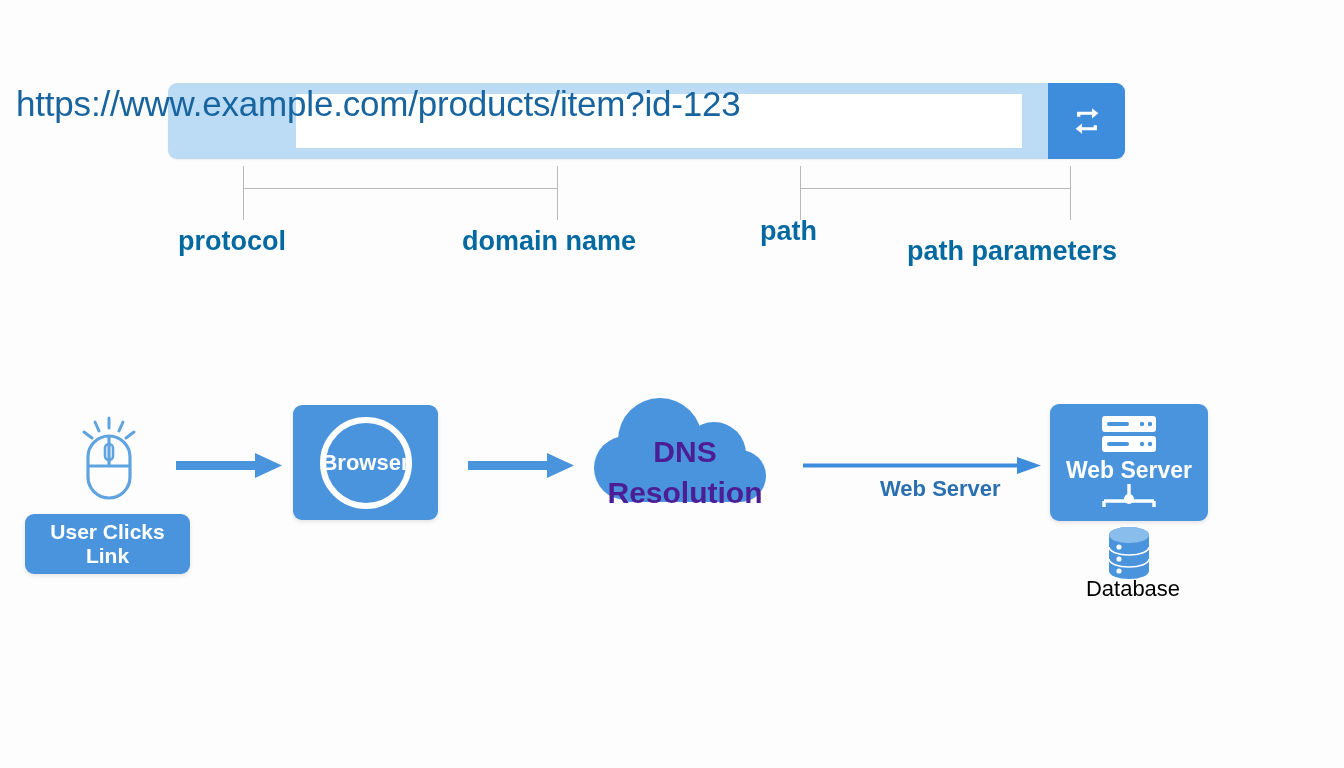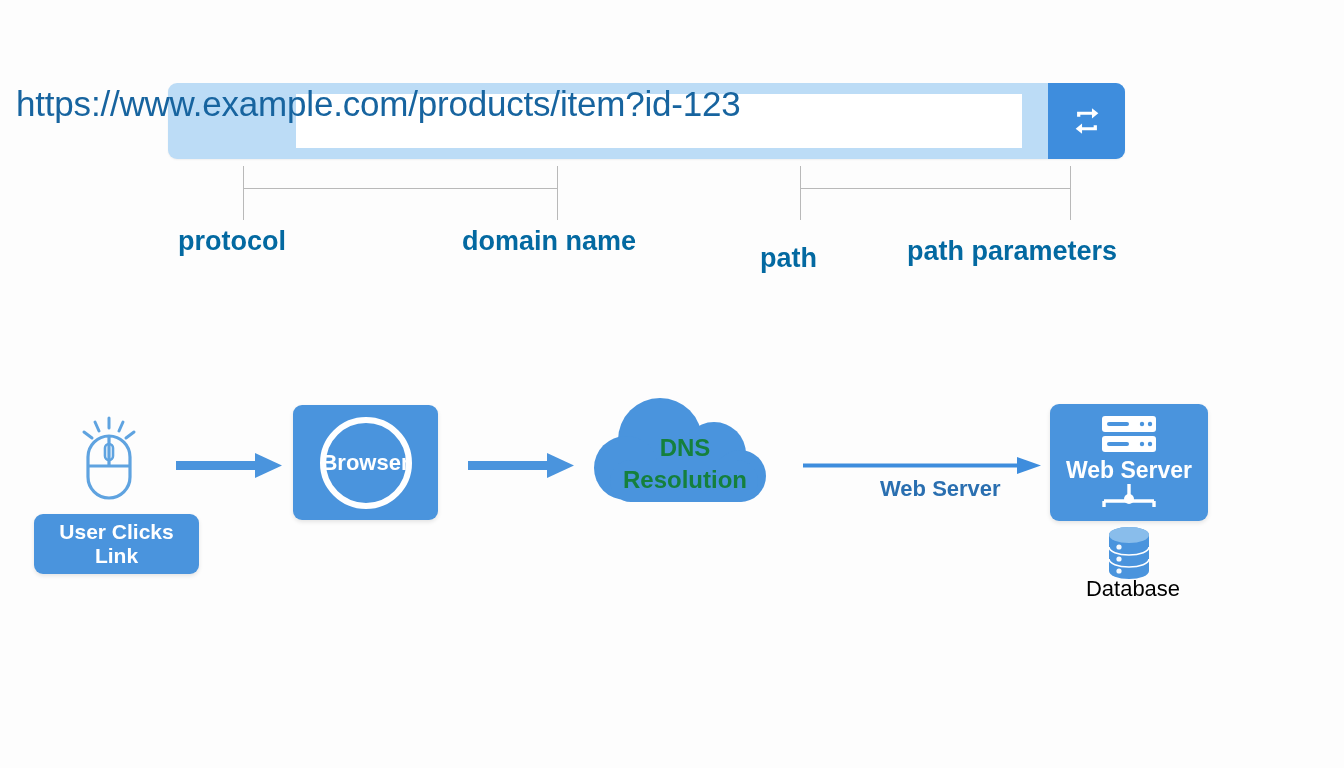--- a/index.html
+++ b/index.html
@@ -84,21 +84,21 @@
   }
   .node-label-white {
     color: #ffffff;
     font-size: 21px;
     font-weight: bold;
     text-align: center;
     line-height: 1.16;
     white-space: pre-line;
   }
   .user-box {
-    left: 34px;
+    left: 25px;
     top: 514px;
     width: 165px;
     height: 60px;
     display: flex;
     align-items: center;
     justify-content: center;
   }
   .browser-box {
     left: 293px;
     top: 405px;
@@ -152,22 +152,22 @@
     font-size: 22px;
     color: #000000;
   }
   .cloud { position: absolute; left: 590px; top: 398px; }
   .cloud-text {
     position: absolute;
     left: 590px;
     top: 432px;
     width: 190px;
     text-align: center;
-    color: #15803d;
-    font-size: 24px;
+    color: #4c1d95;
+    font-size: 30px;
     font-weight: bold;
     line-height: 1.35;
     white-space: pre-line;
   }
   .arrow { position: absolute; }
   .conn-label {
     position: absolute;
     font-size: 19px;
     color: #2a6fb0;
     white-space: nowrap;
@@ -194,21 +194,21 @@
   <div class="bracket-line bk-v" style="left:243px; top:166px; height:54px;"></div>
   <div class="bracket-line bk-h" style="left:243px; top:188px; width:315px;"></div>
   <div class="bracket-line bk-v" style="left:557px; top:166px; height:54px;"></div>
 
   <div class="bracket-line bk-v" style="left:800px; top:166px; height:54px;"></div>
   <div class="bracket-line bk-h" style="left:800px; top:188px; width:271px;"></div>
   <div class="bracket-line bk-v" style="left:1070px; top:166px; height:54px;"></div>
 
   <div class="part-label" style="left:178px; top:226px;">protocol</div>
   <div class="part-label" style="left:462px; top:226px;">domain name</div>
-  <div class="part-label" style="left:760px; top:243px;">path</div>
+  <div class="part-label" style="left:760px; top:216px;">path</div>
   <div class="part-label" style="left:907px; top:236px;">path parameters</div>
 
   <div class="mouse-icon">
     <svg width="62" height="90" viewBox="0 0 62 90">
       <g stroke="#5fa3e0" stroke-width="3" stroke-linecap="round" fill="none">
         <line x1="31" y1="2" x2="31" y2="12"></line>
         <line x1="17" y1="6" x2="21" y2="15"></line>
         <line x1="45" y1="6" x2="41" y2="15"></line>
         <line x1="6" y1="16" x2="14" y2="22"></line>
         <line x1="56" y1="16" x2="48" y2="22"></line>

